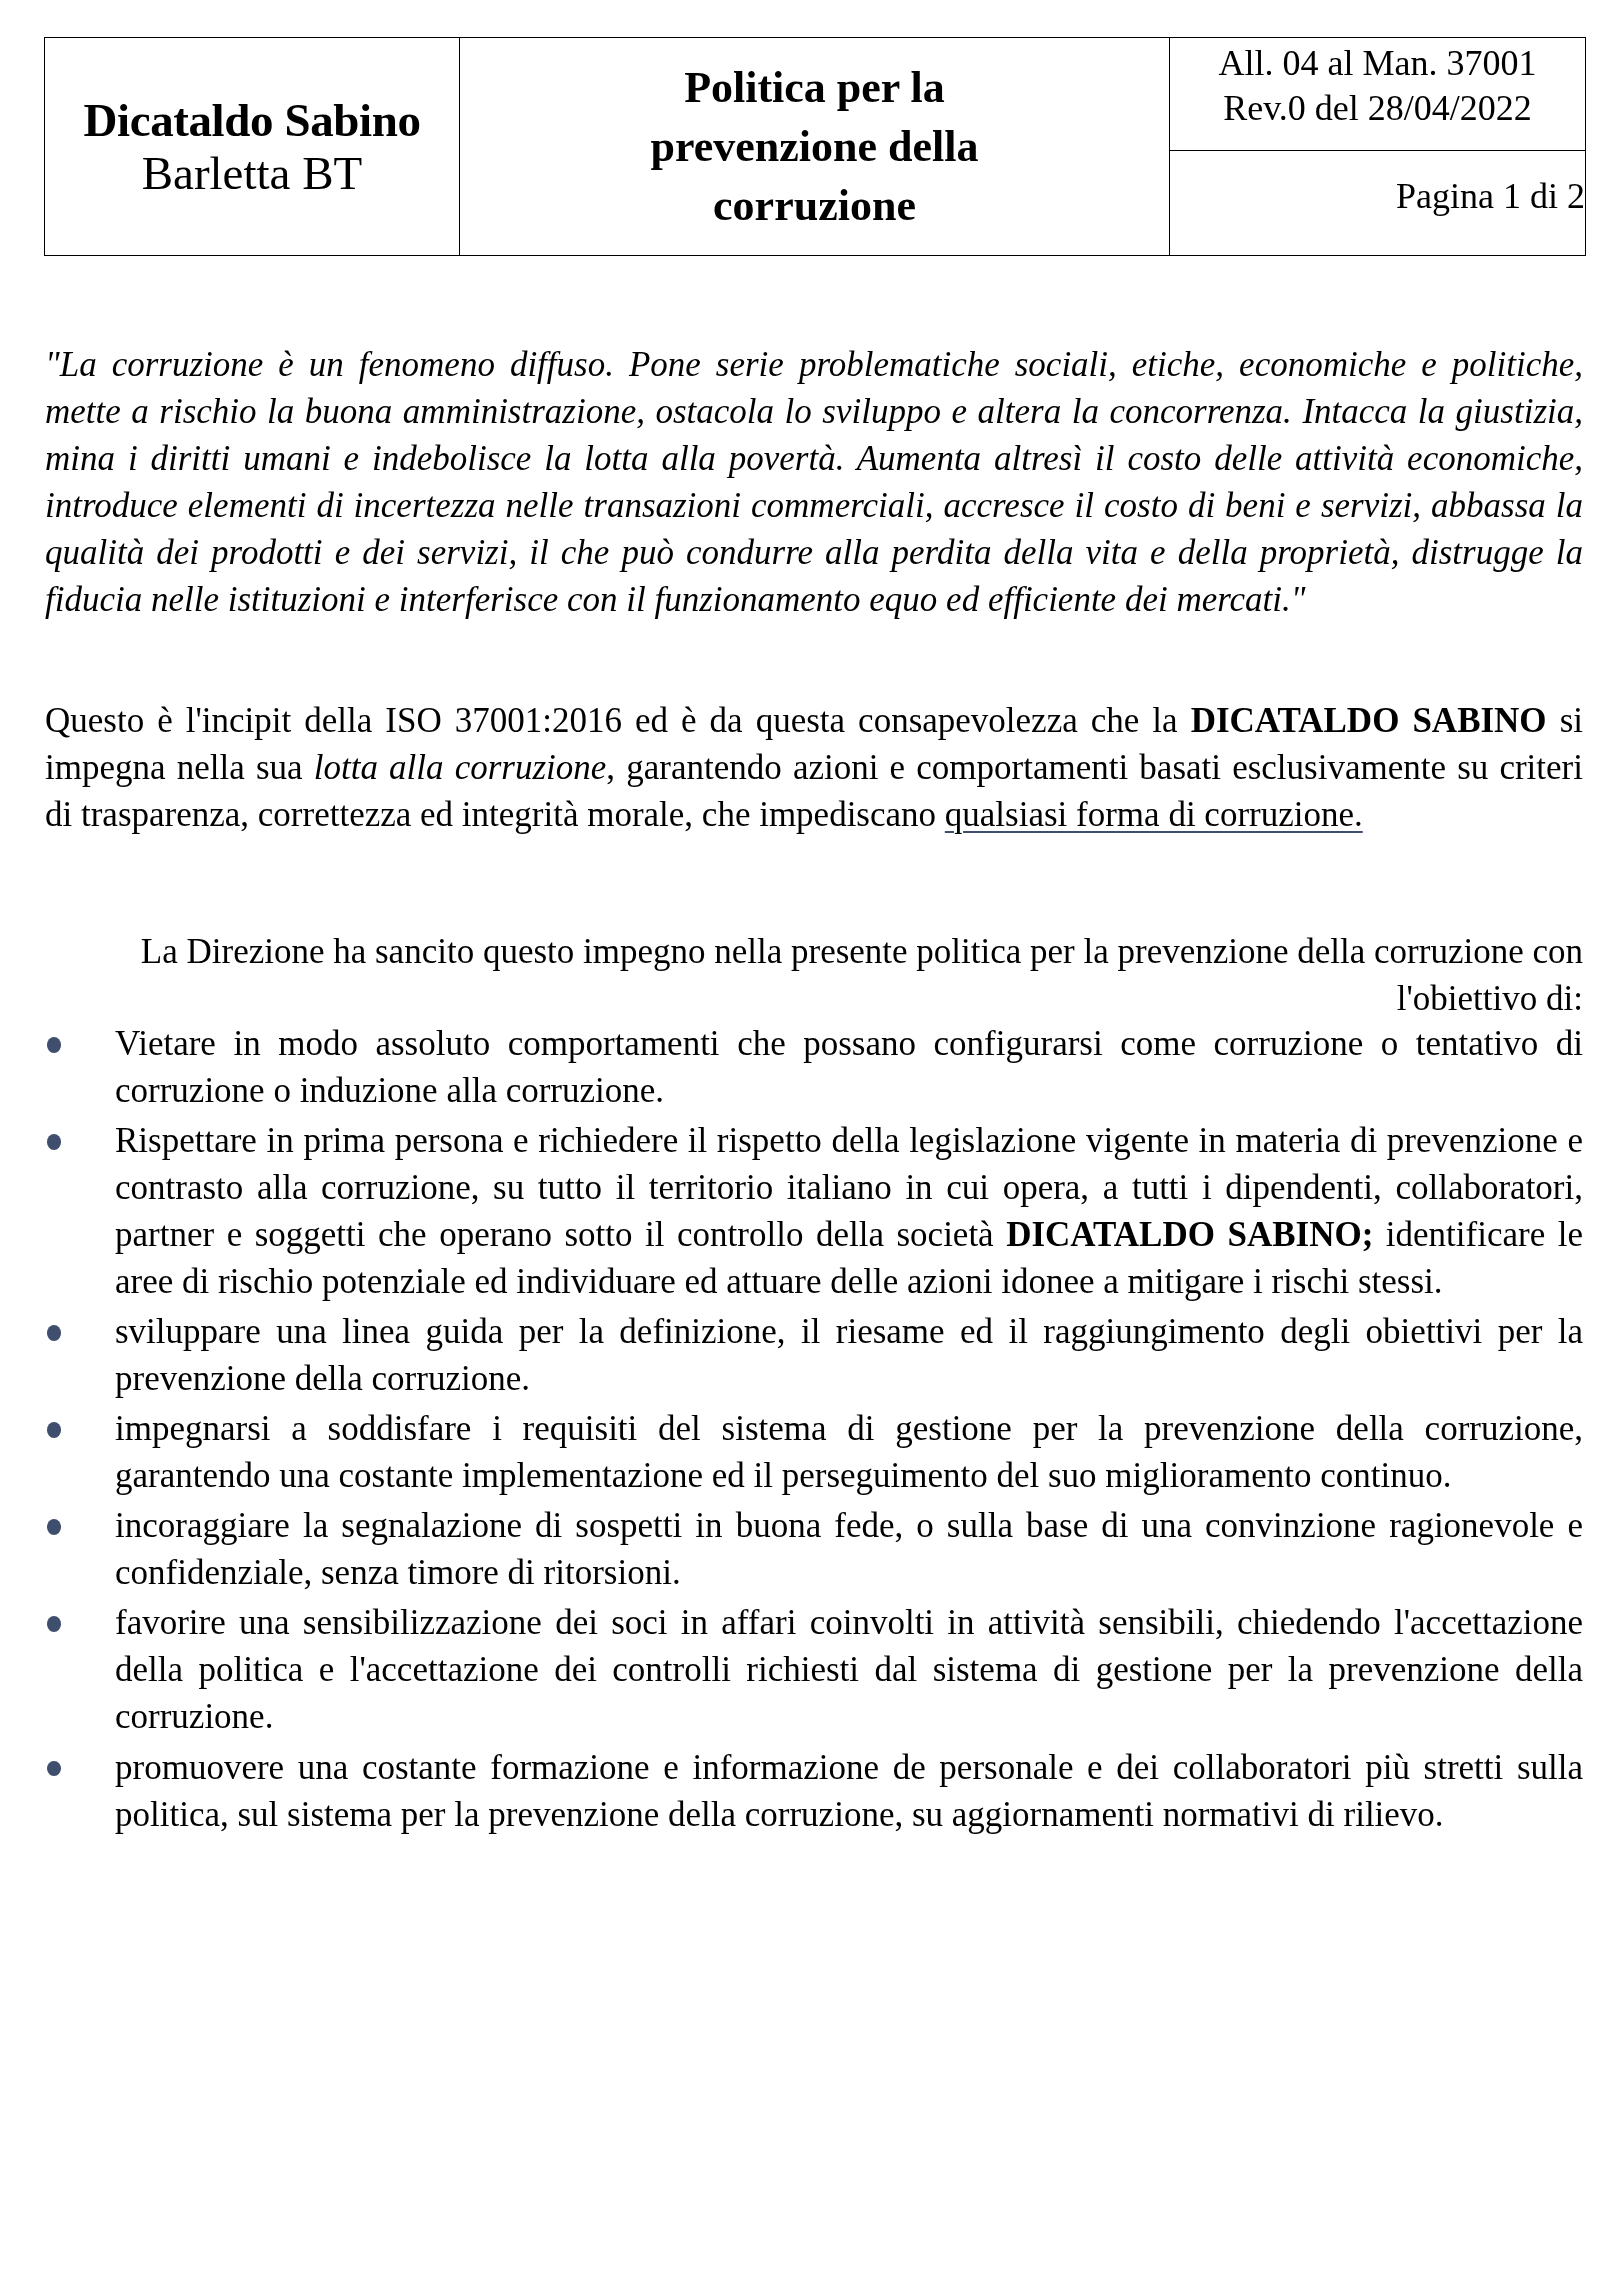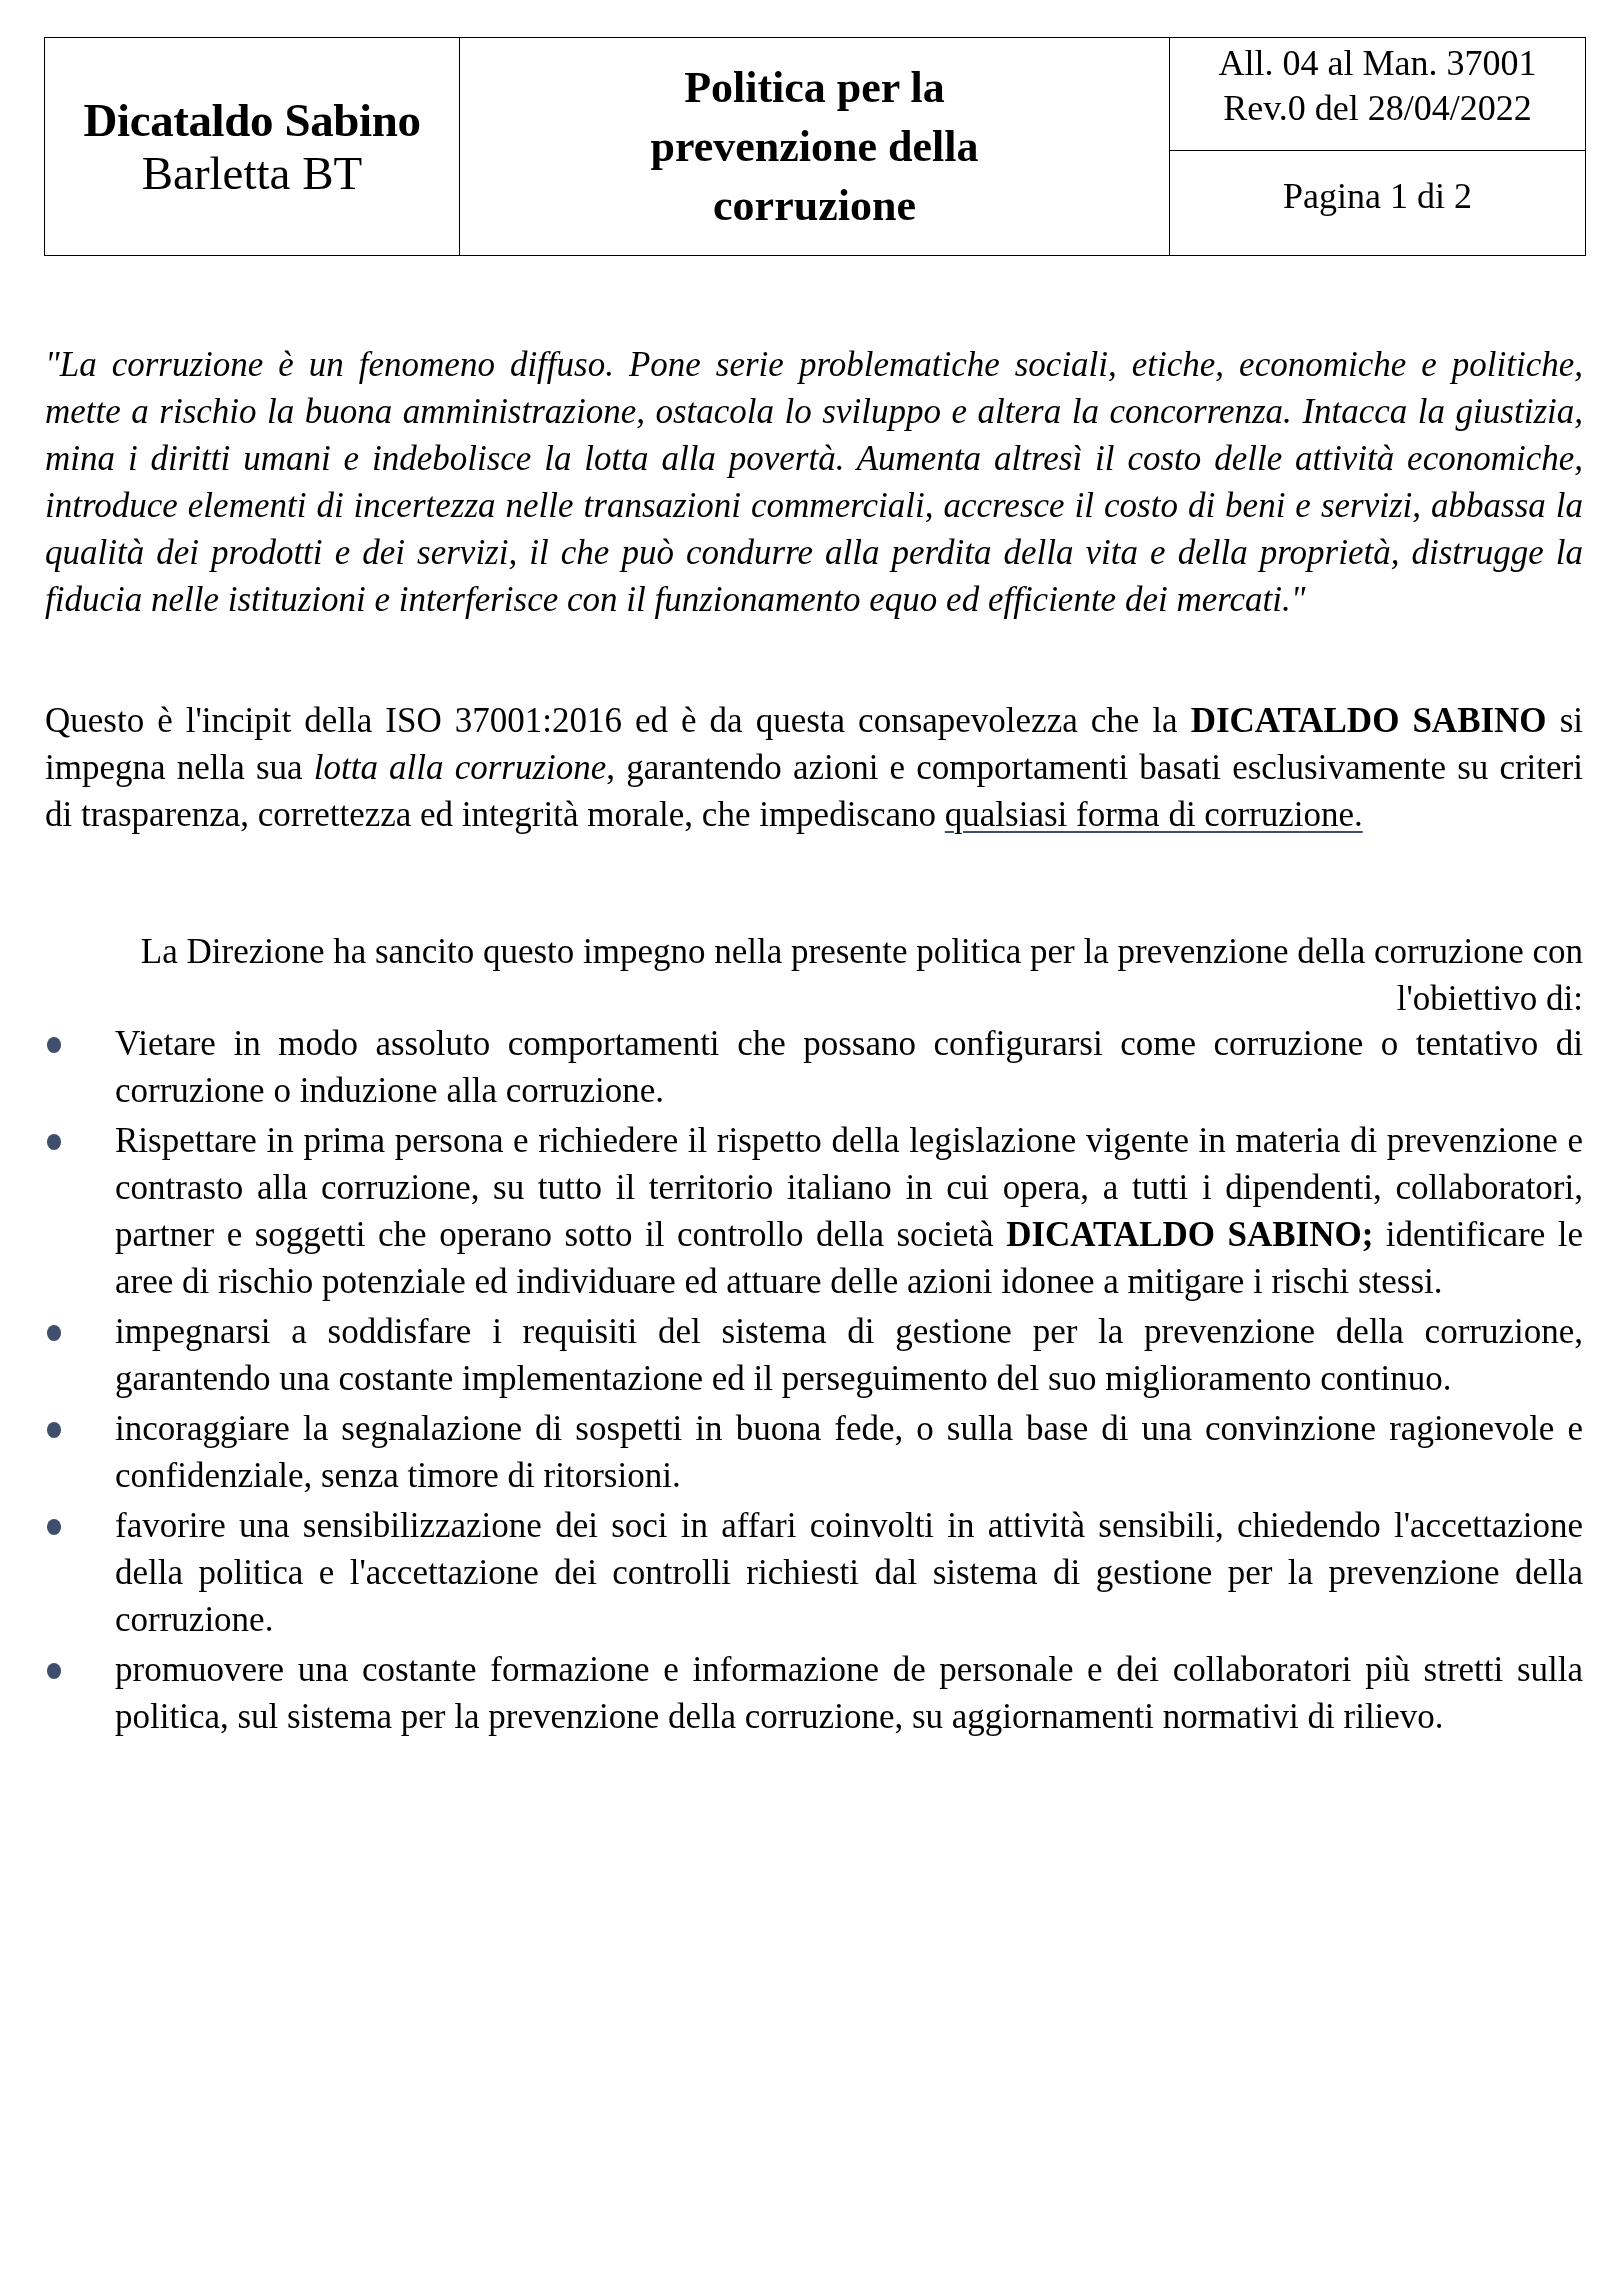--- a/index.html
+++ b/index.html
@@ -71,21 +71,21 @@
     justify-content: flex-start;
     padding-top: 3.1px;
   }
   .meta-line {
     font-size: 36px;
     line-height: 45px;
   }
   .meta-bottom {
     display: flex;
     align-items: center;
-    justify-content: center;
+    justify-content: flex-end;
     padding-bottom: 14px;
   }
   .page-num {
     font-size: 36px;
     line-height: 45px;
   }
 
   .body-text {
     position: absolute;
     left: 45px;
@@ -179,20 +179,24 @@
   <li class="objective">
     <span class="bullet" style="background: rgb(64, 78, 110);"></span>
     <span>Vietare in modo assoluto comportamenti che possano configurarsi come corruzione o tentativo di corruzione o induzione alla corruzione.</span>
   </li>
   <li class="objective">
     <span class="bullet" style="background: rgb(64, 78, 110);"></span>
     <span>Rispettare in prima persona e richiedere il rispetto della legislazione vigente in materia di prevenzione e contrasto alla corruzione, su tutto il territorio italiano in cui opera, a tutti i dipendenti, collaboratori, partner e soggetti che operano sotto il controllo della società </span><b>DICATALDO SABINO;</b><span> identificare le aree di rischio potenziale ed individuare ed attuare delle azioni idonee a mitigare i rischi stessi.</span>
   </li>
   <li class="objective">
     <span class="bullet" style="background: rgb(64, 78, 110);"></span>
+    <span>sviluppare una linea guida per la definizione, il riesame ed il raggiungimento degli obiettivi per la prevenzione della corruzione.</span>
+  </li>
+  <li class="objective">
+    <span class="bullet" style="background: rgb(64, 78, 110);"></span>
     <span>impegnarsi a soddisfare i requisiti del sistema di gestione per la prevenzione della corruzione, garantendo una costante implementazione ed il perseguimento del suo miglioramento continuo.</span>
   </li>
   <li class="objective">
     <span class="bullet" style="background: rgb(64, 78, 110);"></span>
     <span>incoraggiare la segnalazione di sospetti in buona fede, o sulla base di una convinzione ragionevole e confidenziale, senza timore di ritorsioni.</span>
   </li>
   <li class="objective">
     <span class="bullet" style="background: rgb(64, 78, 110);"></span>
     <span>favorire una sensibilizzazione dei soci in affari coinvolti in attività sensibili, chiedendo l'accettazione della politica e l'accettazione dei controlli richiesti dal sistema di gestione per la prevenzione della corruzione.</span>
   </li>

